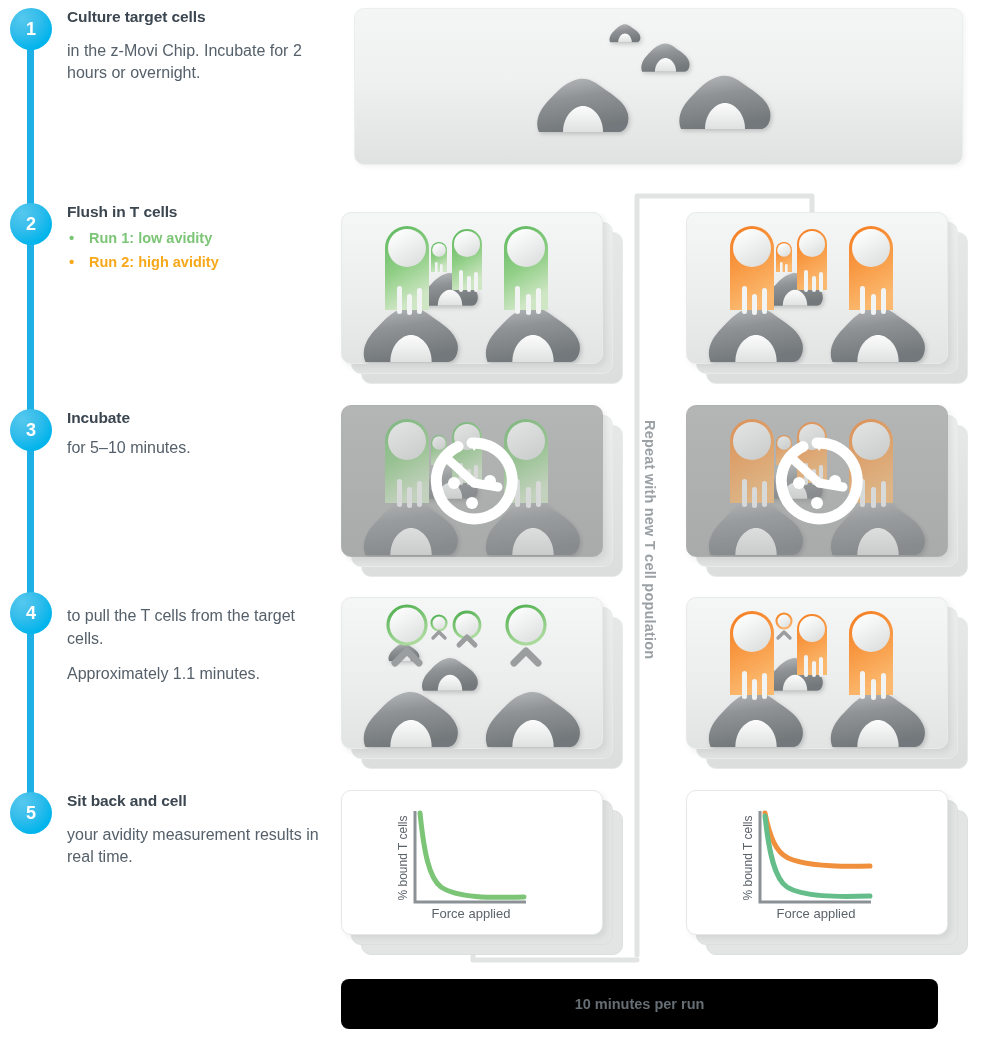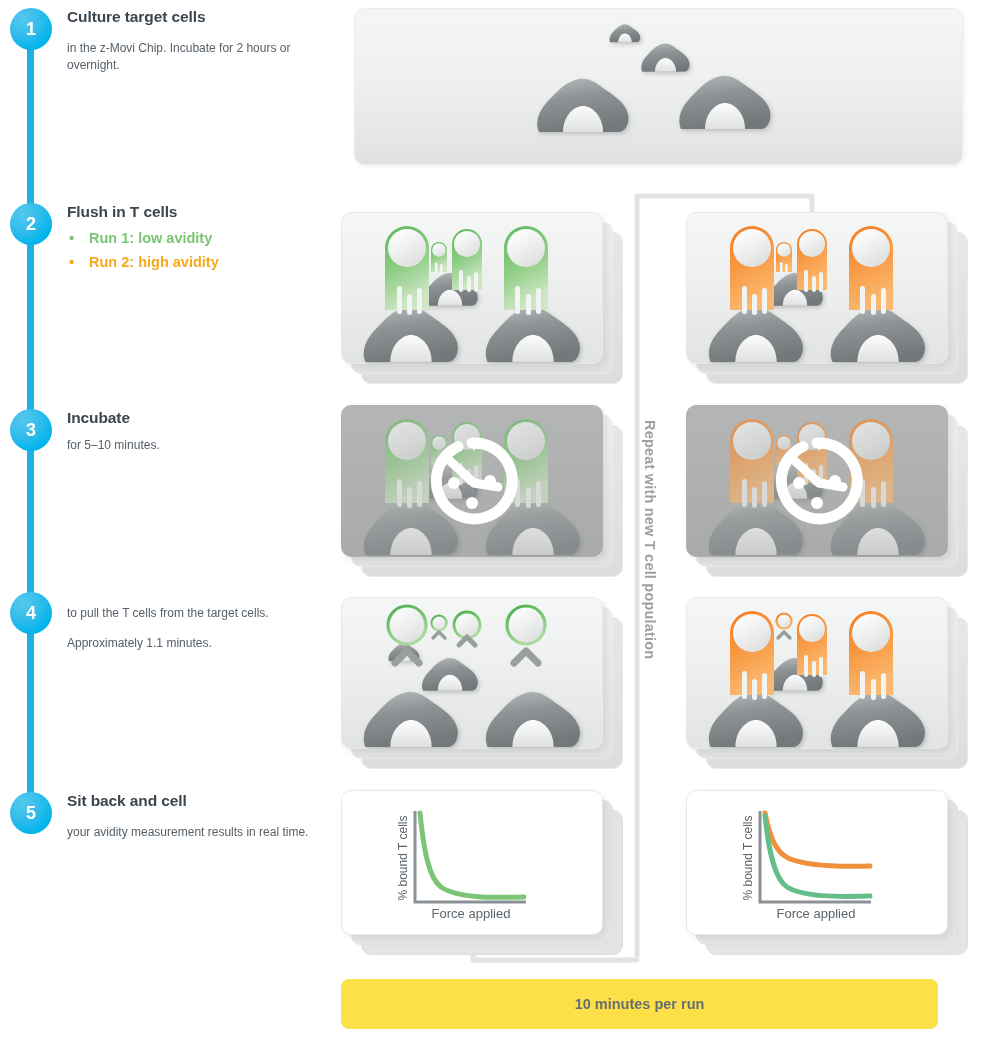--- a/index.html
+++ b/index.html
@@ -33,21 +33,21 @@
     font-size: 18px; font-weight: bold;
     display: flex; align-items: center; justify-content: center;
     line-height: 1;
   }
   .step-body { position: absolute; left: 67px; top: 0; width: 262px; }
   .step-title {
     font-size: 15.5px; font-weight: bold; color: #3b4650;
     letter-spacing: -0.1px; line-height: 1.2;
   }
   .step-para {
-    font-size: 12px; color: #55606a; line-height: 1.42;
+    font-size: 16px; color: #55606a; line-height: 1.42;
     margin-top: 13px;
   }
   .bullets { margin-top: 6px; list-style: none; }
   .bullets li {
     font-size: 14.5px; line-height: 1.45;
     position: relative; padding-left: 22px; margin-top: 3px;
   }
   .bullets li::before {
     content: "\2022"; position: absolute; left: 2px; top: -1px;
     font-size: 15px;
@@ -103,21 +103,21 @@
     white-space: nowrap;
     transform-origin: 0 0;
     transform: rotate(90deg);
     letter-spacing: .2px;
   }
 
   
   .footer-bar {
     position: absolute;
     border-radius: 8px;
-    background: #fde047;
+    background: #000000;
     display: flex; align-items: center; justify-content: center;
     color: #666e74; font-size: 14.5px; font-weight: bold;
   }
 </style>
 </head>
 <body>
 
 <div id="root">
 
   <div class="timeline-rail"></div>

